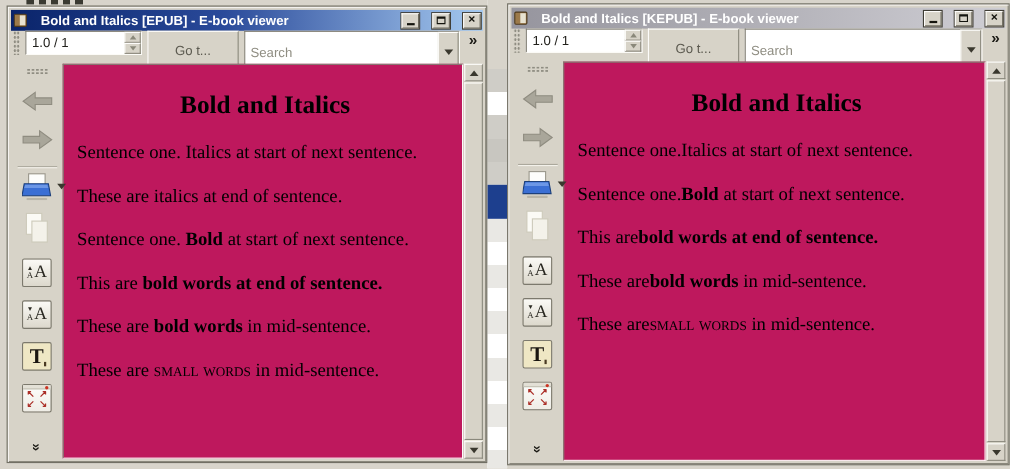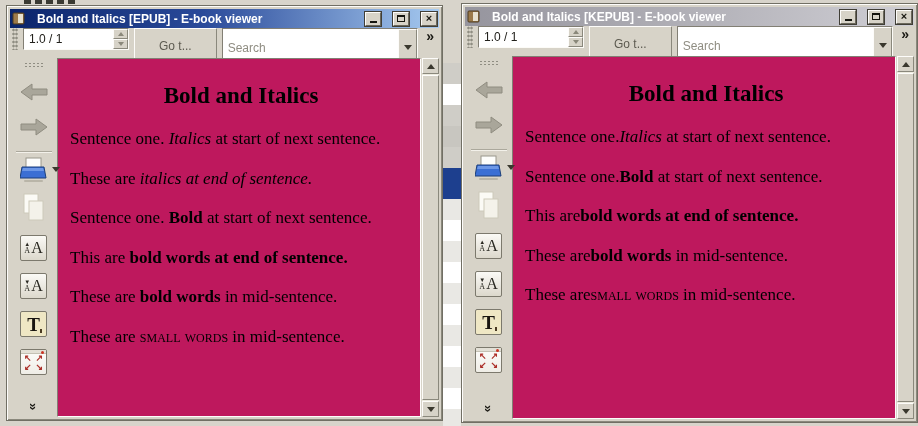--- a/index.html
+++ b/index.html
@@ -100,21 +100,21 @@
   .collapse { margin-top:auto; margin-bottom:4px; transform:rotate(90deg); display:inline-block;
     font-size:13px; font-weight:bold; color:#1a1914; cursor:pointer; line-height:1; }
 
   
   .content { flex:1; min-width:0; background:#be185d; overflow:hidden;
     border:1px solid; border-color:#827f74 #fdfcfa #fdfcfa #827f74;
     font-family:"Liberation Serif", serif; color:#000; font-size:17px;
     padding:0 8px 0 12px; }
   .book-heading { font-size:23px; font-weight:bold; text-align:center; margin:24px 0 20px; }
   .content p { margin:0 0 20px; line-height:1.15; }
-  .seg-italic { font-style:italic; }
+  .seg-italic { }
   .seg-bold { font-weight:bold; }
   .seg-smallcaps { font-variant:small-caps; }
 
   
   .scrollbar { width:17px; flex:0 0 17px; display:flex; flex-direction:column; background:#eceade; margin-left:1px; }
   .sb-btn { height:16px; flex:0 0 16px; background:#d7d3c8; display:flex; align-items:center; justify-content:center;
     border:1px solid; border-color:#fdfcfa #8a887c #8a887c #fdfcfa; cursor:pointer; }
   .tri-scroll-up   { border-left:4px solid transparent; border-right:4px solid transparent; border-bottom:5px solid #3a382e; }
   .tri-scroll-down { border-left:4px solid transparent; border-right:4px solid transparent; border-top:5px solid #3a382e; }
   .sb-thumb { flex:1; margin:1px 0; background:#d7d3c8;

